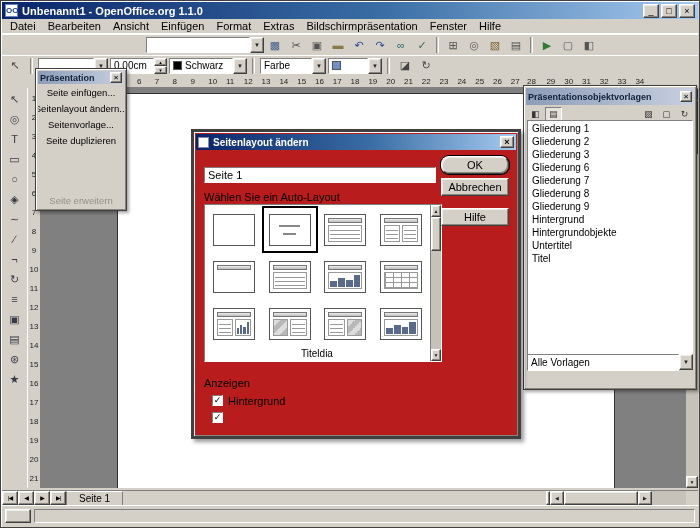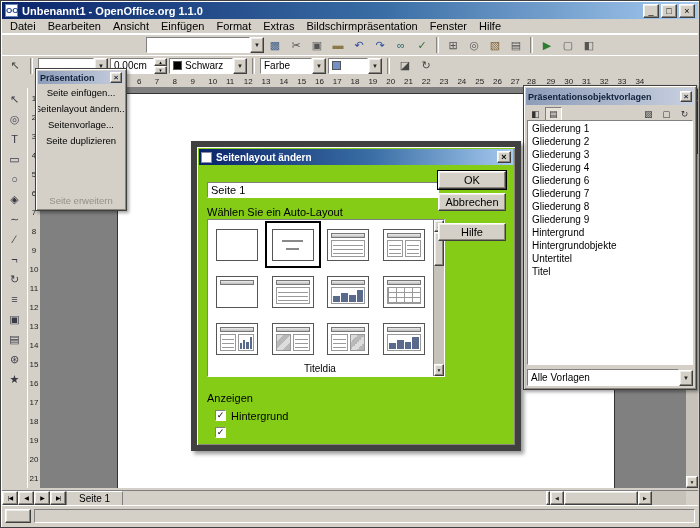--- a/index.html
+++ b/index.html
@@ -83,22 +83,22 @@
     box-shadow:inset 1px 1px 0 #fff,inset -1px -1px 0 #8a867e,2px 2px 3px rgba(0,0,0,.35);}
   .close-sm{width:12px;height:11px;margin-left:auto;font-size:8px;line-height:9px;text-align:center;flex:none;}
   
   .palette{left:34px;top:67px;width:92px;z-index:15;padding:2px;}
   .palette-title{height:13px;background:linear-gradient(90deg,#8d9cb8,#c8d0e0);display:flex;align-items:center;
     padding:0 2px;font-size:9px;font-weight:bold;color:#10203a;}
   .palette-item{height:16px;font-size:9.5px;display:flex;align-items:center;justify-content:center;
     white-space:nowrap;overflow:hidden;}
   .palette-item.disabled{color:#949088;margin-top:44px;}
   
-  .dialog{left:190px;top:140px;width:330px;height:310px;z-index:30;position:absolute;background:#84cc16;
-    border:6px solid #404040;box-shadow:inset 1px 1px 0 #fff,inset -1px -1px 0 #8a867e,3px 3px 4px rgba(0,0,0,.4);}
+  .dialog{left:190px;top:128px;width:330px;height:310px;z-index:30;position:absolute;background:#b91c1c;
+    border:3px solid #404040;box-shadow:inset 1px 1px 0 #fff,inset -1px -1px 0 #8a867e,3px 3px 4px rgba(0,0,0,.4);}
   .dialog-title{height:16px;margin:2px;background:linear-gradient(90deg,#0a246a,#3a6ea5 55%,#a6caf0);
     color:#fff;font-weight:bold;font-size:10px;display:flex;align-items:center;gap:4px;padding:0 2px;}
   .dlg-icon{width:11px;height:11px;background:#fff;border:1px solid #88a;flex:none;}
   .close-btn{width:14px;height:12px;margin-left:auto;font-size:9px;line-height:10px;text-align:center;color:#000;}
   .lbl{position:absolute;font-size:11px;}
   .name-lbl{left:10px;top:23px;margin-top:48px;}
   .text-input{position:absolute;left:10px;top:35px;width:232px;height:16px;font-size:11px;padding:0 3px;}
   .layouts-lbl{left:10px;top:59px;}
   .layout-box{position:absolute;left:10px;top:72px;width:238px;height:158px;}
   .layout-grid{position:absolute;left:1px;top:1px;right:12px;bottom:14px;display:grid;
@@ -123,35 +123,35 @@
   .lscroll{position:absolute;right:0;top:0;bottom:0;width:11px;background:#c6c2ba;border-left:1px solid #808080;
     display:flex;flex-direction:column;}
   .lthumb{height:34px;flex:none;}
   .anzeigen-lbl{left:10px;top:245px;}
   .checks{position:absolute;left:18px;top:260px;}
   .cb-row{display:flex;align-items:center;height:17px;font-size:11px;}
   .cb-box{width:11px;height:11px;background:#fff;border:1px solid;border-color:#808080 #fff #fff #808080;
     font-size:9px;line-height:9px;text-align:center;margin-right:5px;flex:none;}
   .btn{position:absolute;width:68px;height:18px;font-size:11px;text-align:center;line-height:16px;cursor:default;}
   .btn.default{box-shadow:0 0 0 1px #000,inset -1px -1px 0 #8a867e,inset 1px 1px 0 #efede8;}
-  .btn.ok{right:9px;top:24px;}
+  .btn.ok{right:9px;top:24px;border-radius:8px;}
   .btn.cancel{right:9px;top:46px;}
   .btn.help{right:9px;top:76px;}
   
   .stylist{left:522px;top:84px;width:174px;height:305px;z-index:20;padding:2px;}
   .stylist-title{height:17px;background:linear-gradient(90deg,#8d9cb8,#c8d0e0);display:flex;align-items:center;
     padding:0 2px;font-size:9px;font-weight:bold;color:#10203a;white-space:nowrap;overflow:hidden;gap:28px;}
   .stylist-toolbar{height:18px;display:flex;align-items:center;gap:1px;padding:1px 1px;}
   .sticon{width:17px;height:15px;display:flex;align-items:center;justify-content:center;font-size:9px;color:#333;
     border:1px solid transparent;}
   .sticon.pressed{border-color:#808080 #fff #fff #808080;background:#e6e2da;}
   .st-spacer{flex:1;}
   .stylist-list{position:absolute;left:3px;right:3px;top:34px;bottom:24px;font-size:10px;overflow:hidden;padding:1px;}
   .style-item{height:13px;line-height:13px;padding-left:3px;white-space:nowrap;}
-  .stylist-dropdown{position:absolute;left:3px;right:3px;bottom:3px;height:32px;display:flex;align-items:flex-end;}
+  .stylist-dropdown{position:absolute;left:3px;right:3px;bottom:3px;height:32px;display:flex;}
   .dd-field{flex:1;height:17px;}
 </style>
 </head>
 <body>
 
 <div class="app">
 
   <div class="titlebar">
     <span class="app-icon">OO</span>
     <span class="title">Unbenannt1 - OpenOffice.org 1.1.0</span>
@@ -517,21 +517,20 @@
         <span class="sticon pressed">▤</span>
         <span class="st-spacer"></span>
         <span class="sticon">▨</span>
         <span class="sticon">▢</span>
         <span class="sticon">↻</span>
       </div>
     <div class="stylist-list s">
         <div class="style-item">Gliederung 1</div>
         <div class="style-item">Gliederung 2</div>
         <div class="style-item">Gliederung 3</div>
-        <div class="style-item">Gliederung 4</div>
         <div class="style-item">Gliederung 6</div>
         <div class="style-item">Gliederung 7</div>
         <div class="style-item">Gliederung 8</div>
         <div class="style-item">Gliederung 9</div>
         <div class="style-item">Hintergrund</div>
         <div class="style-item">Hintergrundobjekte</div>
         <div class="style-item">Untertitel</div>
         <div class="style-item">Titel</div>
       </div>
     <div class="stylist-dropdown">

